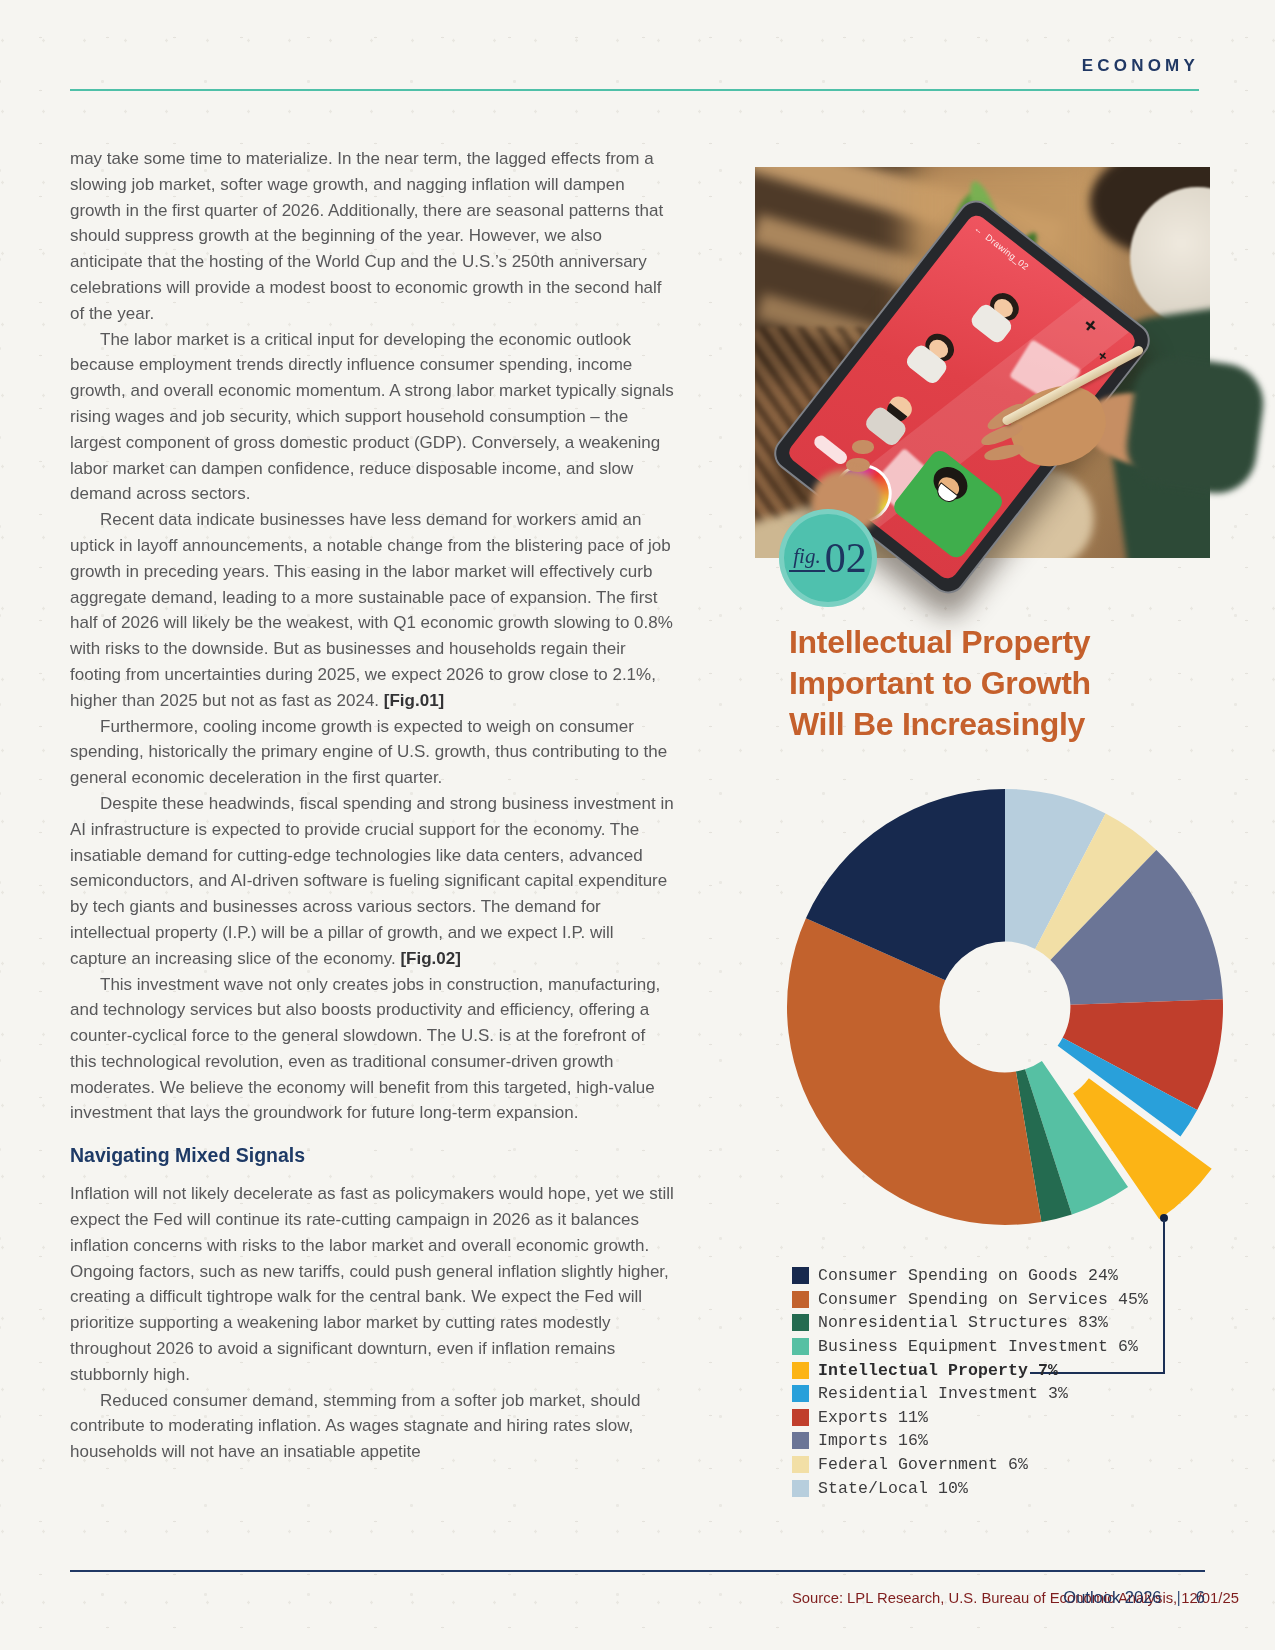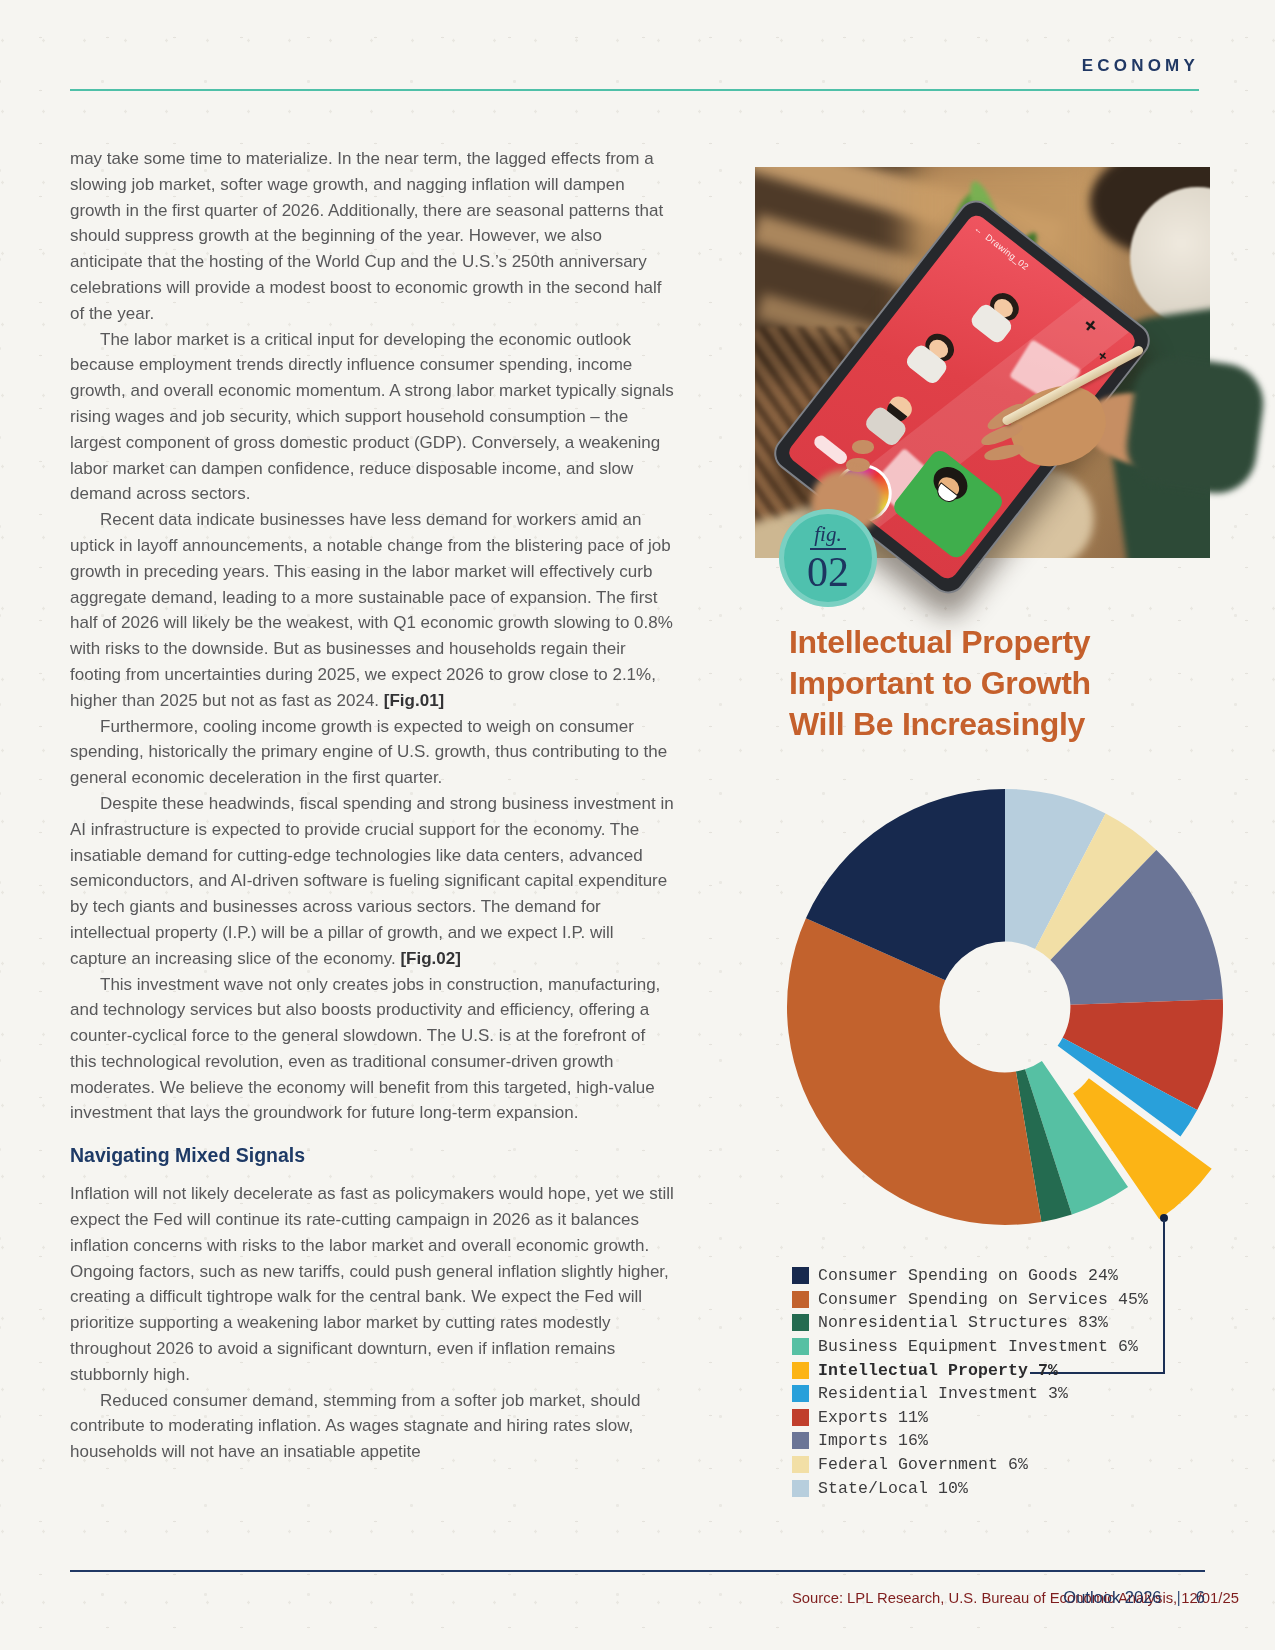--- a/index.html
+++ b/index.html
@@ -57,21 +57,21 @@
   .wheel::after{content:"";position:absolute;left:34%;top:34%;width:32%;height:32%;border-radius:50%;
          background:radial-gradient(circle,rgba(255,255,255,.95),rgba(255,255,255,0));}
   .pill{position:absolute;background:rgba(255,255,255,.85);border-radius:8px;}
   .skin{position:absolute;background:#c68e63;border-radius:46%;}
   .stylus{position:absolute;left:1003px;top:418px;width:158px;height:9px;border-radius:5px;
           transform:rotate(-28deg);transform-origin:left center;
           background:linear-gradient(180deg,#f2e7c9,#d6c096);box-shadow:0 2px 3px rgba(60,30,10,.35);}
 
   
   .badge{left:779px;top:509px;width:98px;height:98px;border-radius:50%;background:#4fc1ae;
-         display:flex;flex-direction:column;align-items:center;justify-content:center;
+         display:flex;flex-direction:row;align-items:center;justify-content:center;
          box-shadow:inset 0 0 0 5px rgba(255,255,255,.25);}
   .badge .fig{font-family:"Liberation Serif",serif;font-style:italic;font-size:21px;color:#1d3560;
               border-bottom:2px solid #1d3560;padding:0 4px 1px 4px;}
   .badge .num{font-family:"Liberation Serif",serif;font-size:42px;color:#1d3560;line-height:44px;}
 
   
   .fig-title{left:789px;top:622px;width:420px;font-size:32px;font-weight:bold;
              line-height:41px;color:#c5602c;letter-spacing:-.3px;}
   .legend{left:792px;top:1264px;display:flex;flex-direction:column;}
   .legend-row{display:flex;align-items:center;gap:9px;height:23.6px;}

